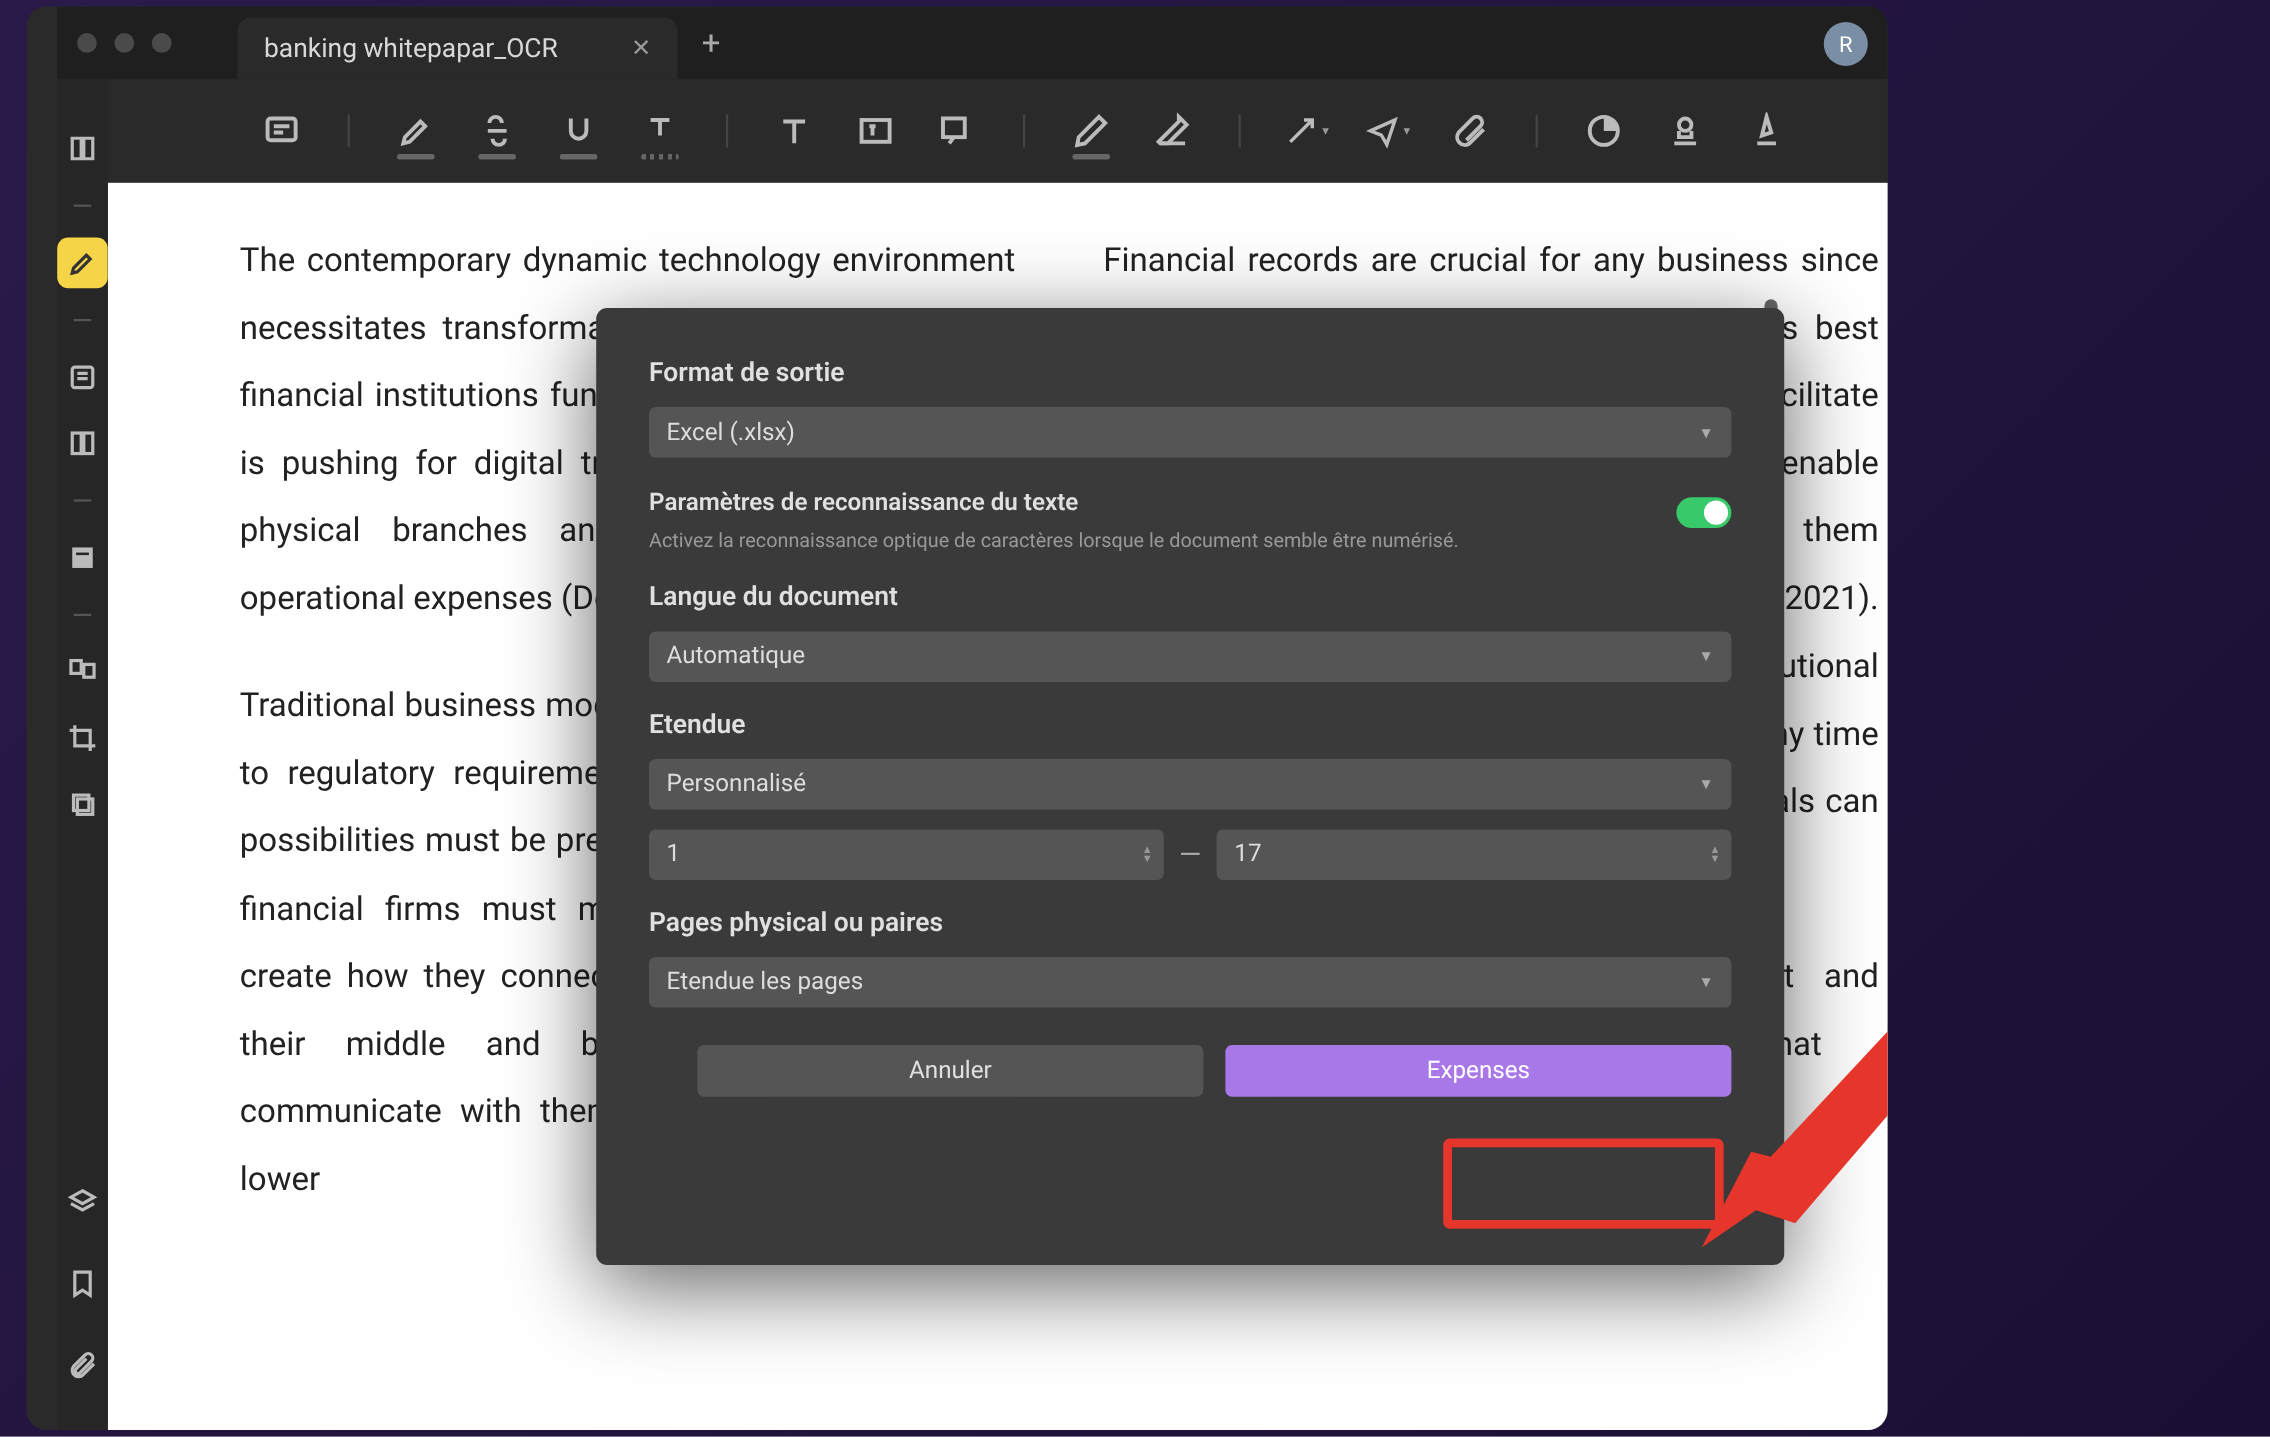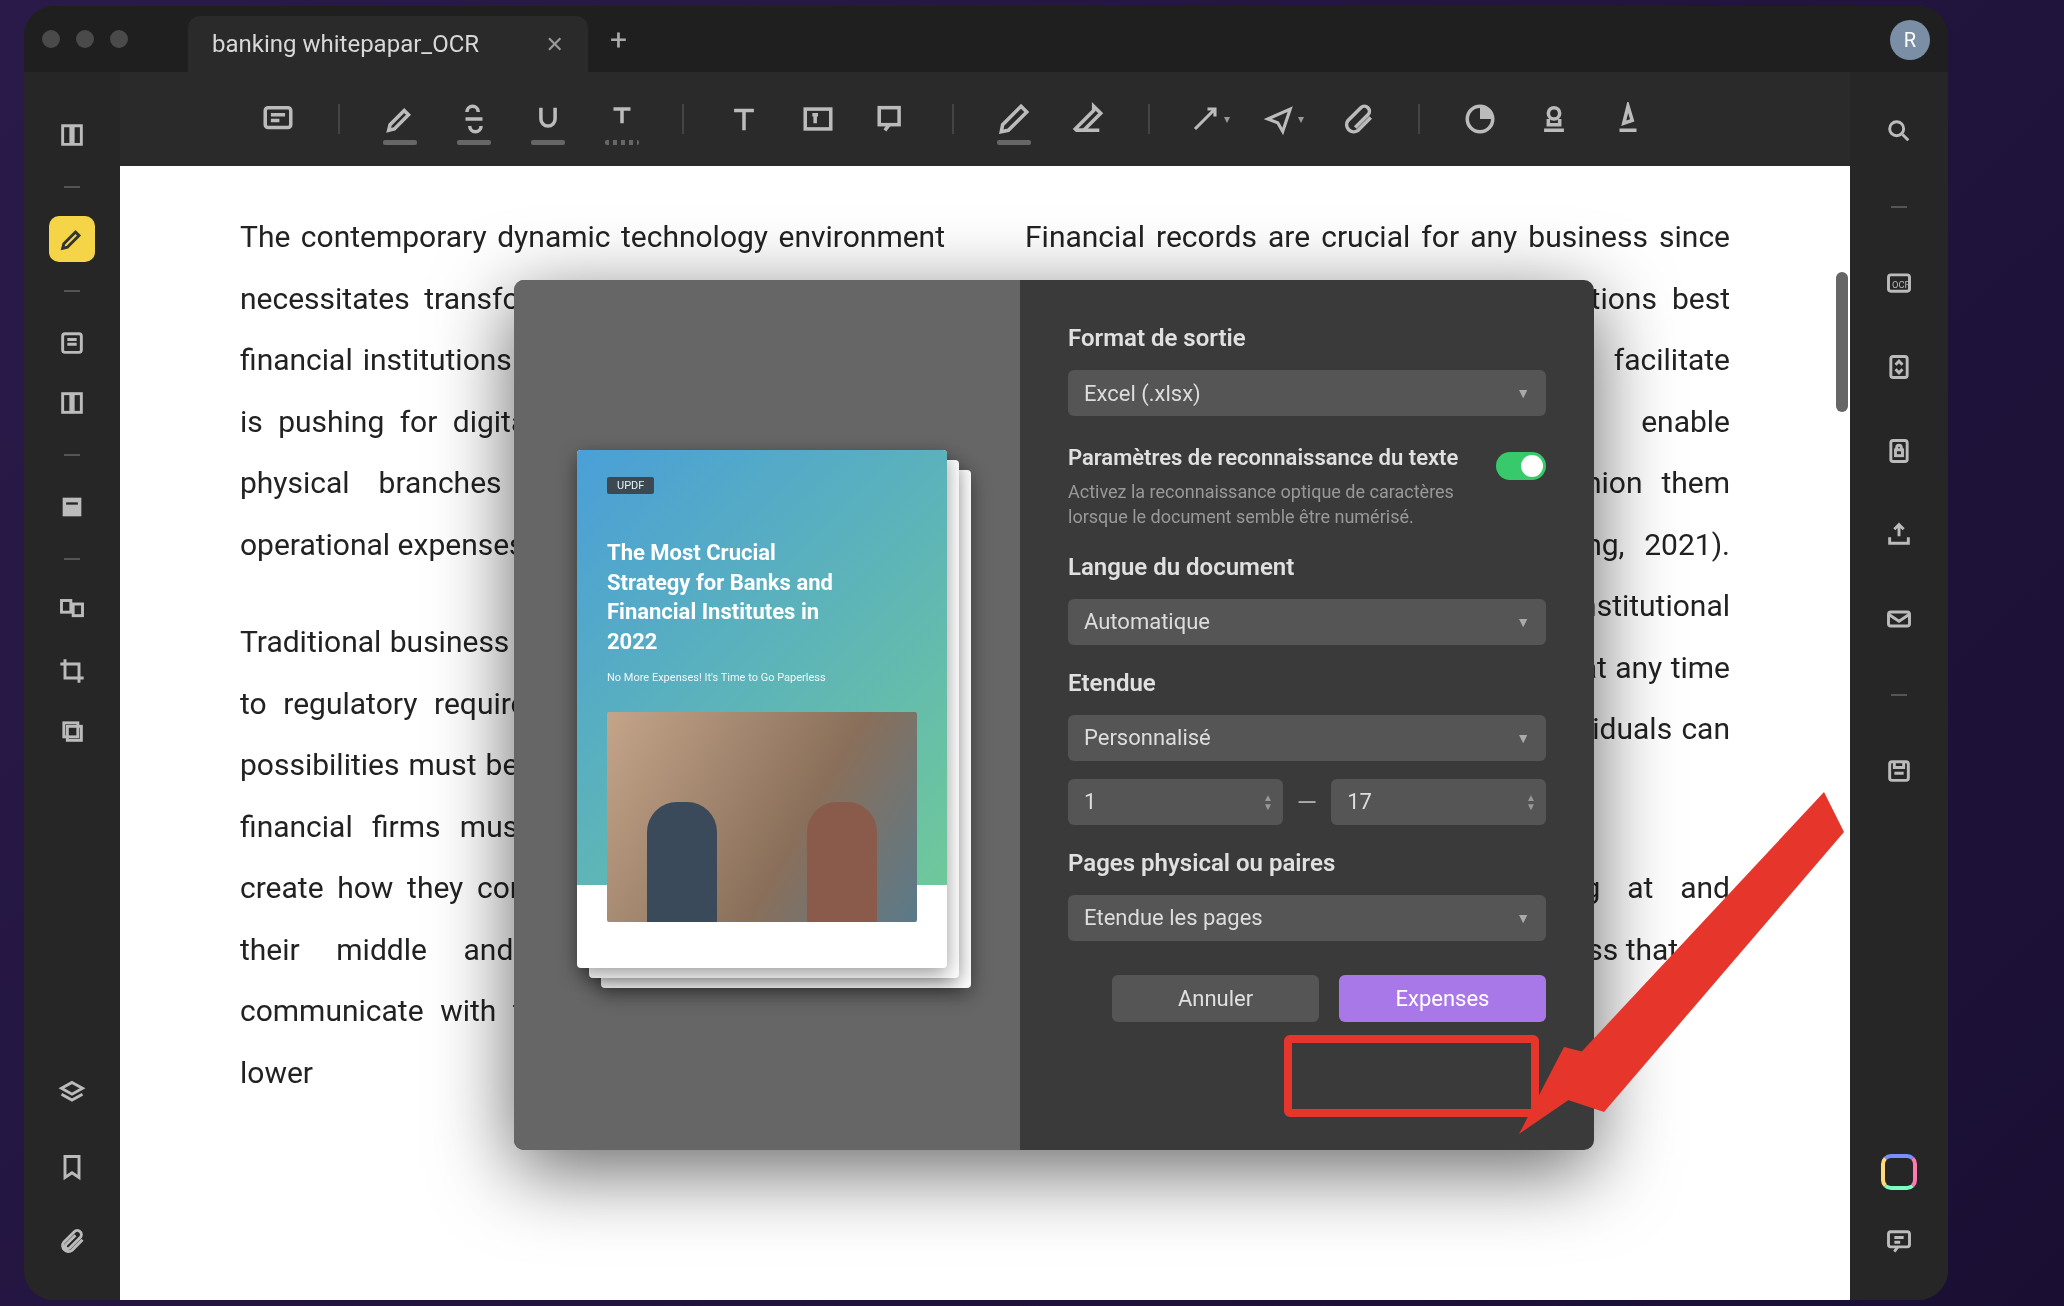--- a/index.html
+++ b/index.html
@@ -8,27 +8,28 @@
     height: 1306px;
     background: linear-gradient(135deg, #2a1a4a 0%, #1a0f33 100%);
     font-family: -apple-system, BlinkMacSystemFont, "Segoe UI", Roboto, sans-serif;
     overflow: hidden;
     position: relative;
   }
   .window {
     position: absolute;
     left: 24px;
     top: 6px;
-    width: 1924px;
+    width: 1692px;
     height: 1294px;
     background: #2a2a2a;
-    border-radius: 30px;
+    border-radius: 18px;
     overflow: hidden;
     display: flex;
     flex-direction: column;
+    padding-left: 28px;
   }
   .titlebar {
     height: 66px;
     background: #1f1f1f;
     display: flex;
     align-items: center;
     position: relative;
   }
   .traffic-lights {
     display: flex;
@@ -640,34 +641,20 @@
               <path d="M8 21l3-4"></path>
               <path d="M8 9h8M8 13h5"></path>
             </svg>
           </div>
       </div>
     </div>
 
     <div class="scrollbar-track"></div>
 
     <div class="modal">
-      <div class="modal-left">
-        <div class="thumb-stack">
-          <div class="thumb"></div>
-          <div class="thumb"></div>
-          <div class="thumb">
-            <div class="thumb-cover">
-              <span class="cover-logo">UPDF</span>
-              <div class="cover-title">The Most Crucial Strategy for Banks and Financial Institutes in 2022</div>
-              <div class="cover-sub">No More Expenses! It's Time to Go Paperless</div>
-              <div class="cover-img"></div>
-            </div>
-          </div>
-        </div>
-      </div>
       <div class="modal-right">
         <div class="mr-title">Format de sortie</div>
         <div class="mr-select">
           <span>Excel (.xlsx)</span>
           <span class="arrow">▼</span>
         </div>
 
         <div class="mr-row" style="margin-top:10px">
           <div class="mr-label-block">
             <div class="mr-subtitle">Paramètres de reconnaissance du texte</div>

